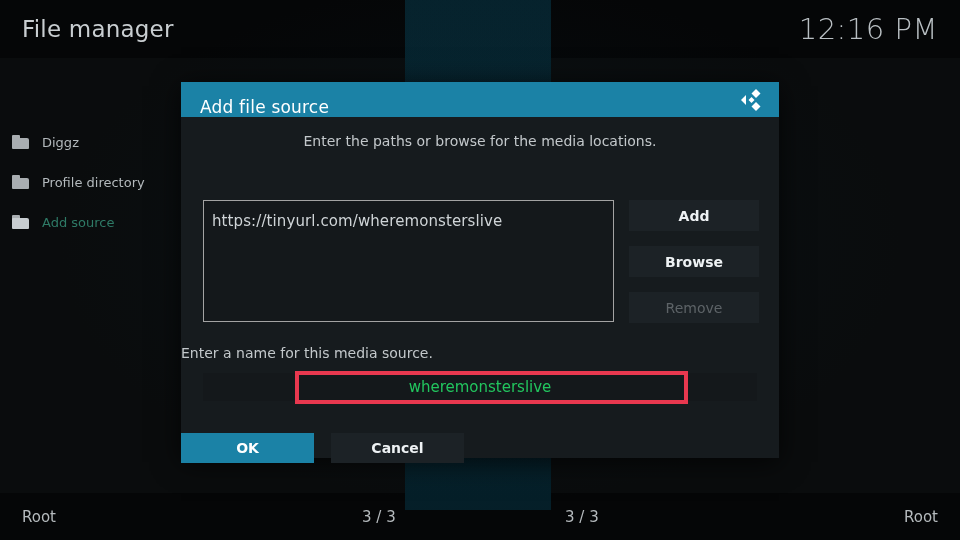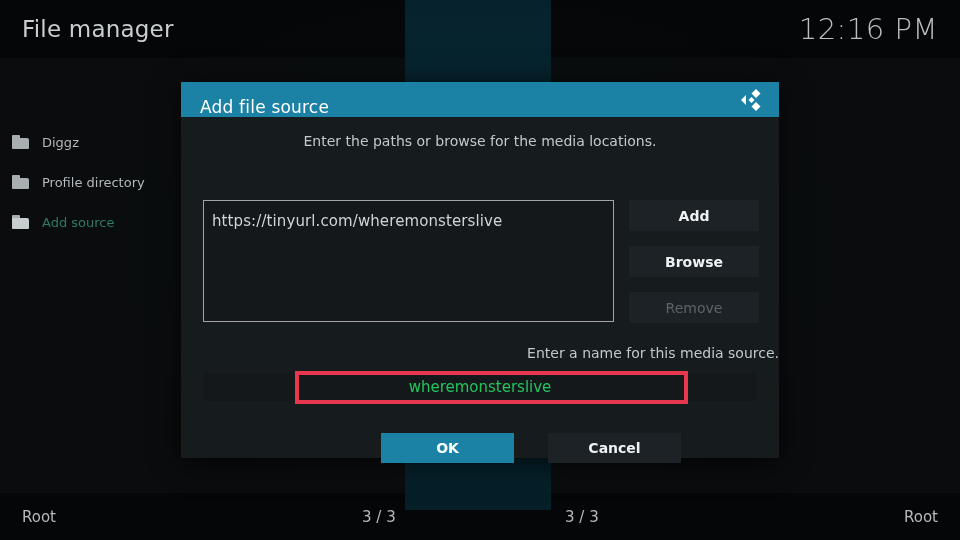--- a/index.html
+++ b/index.html
@@ -121,42 +121,42 @@
     width:130px; height:31px;
     background:#1c2226;
     display:flex; align-items:center; justify-content:center;
     font-size:14px; color:#eef2f4; font-weight:700;
     margin-bottom:15px;
   }
   .dlg-btn.disabled { color:#5d6367; font-weight:400; }
 
   .hint2 {
     position:absolute; left:0; top:228px; width:598px;
-    text-align:right; font-size:14px; color:#c3c8cb;
+    text-align:left; font-size:14px; color:#c3c8cb;
   }
 
   .name-row {
     position:absolute; left:22px; top:256px; width:554px; height:28px;
     background:#14181b;
   }
   .name-value {
     width:100%; height:100%;
     display:flex; align-items:center; justify-content:center;
     font-size:15px; color:#22c55e;
   }
   .redbox {
     position:absolute; left:114px; top:254px;
     width:393px; height:33px;
     border:4px solid #e8384f;
     pointer-events:none;
   }
 
   .action-row {
     position:absolute; left:0; top:316px; width:700px;
-    display:flex; justify-content:center; gap:34px;
+    display:flex; gap:17px;
   }
   .act-btn {
     width:133px; height:30px;
     display:flex; align-items:center; justify-content:center;
     font-size:14px; font-weight:700;
   }
   .act-ok     { background:#1b82a6; color:#ffffff; }
   .act-cancel { background:#1c2226; color:#eef2f4; }
 </style>
 </head>

